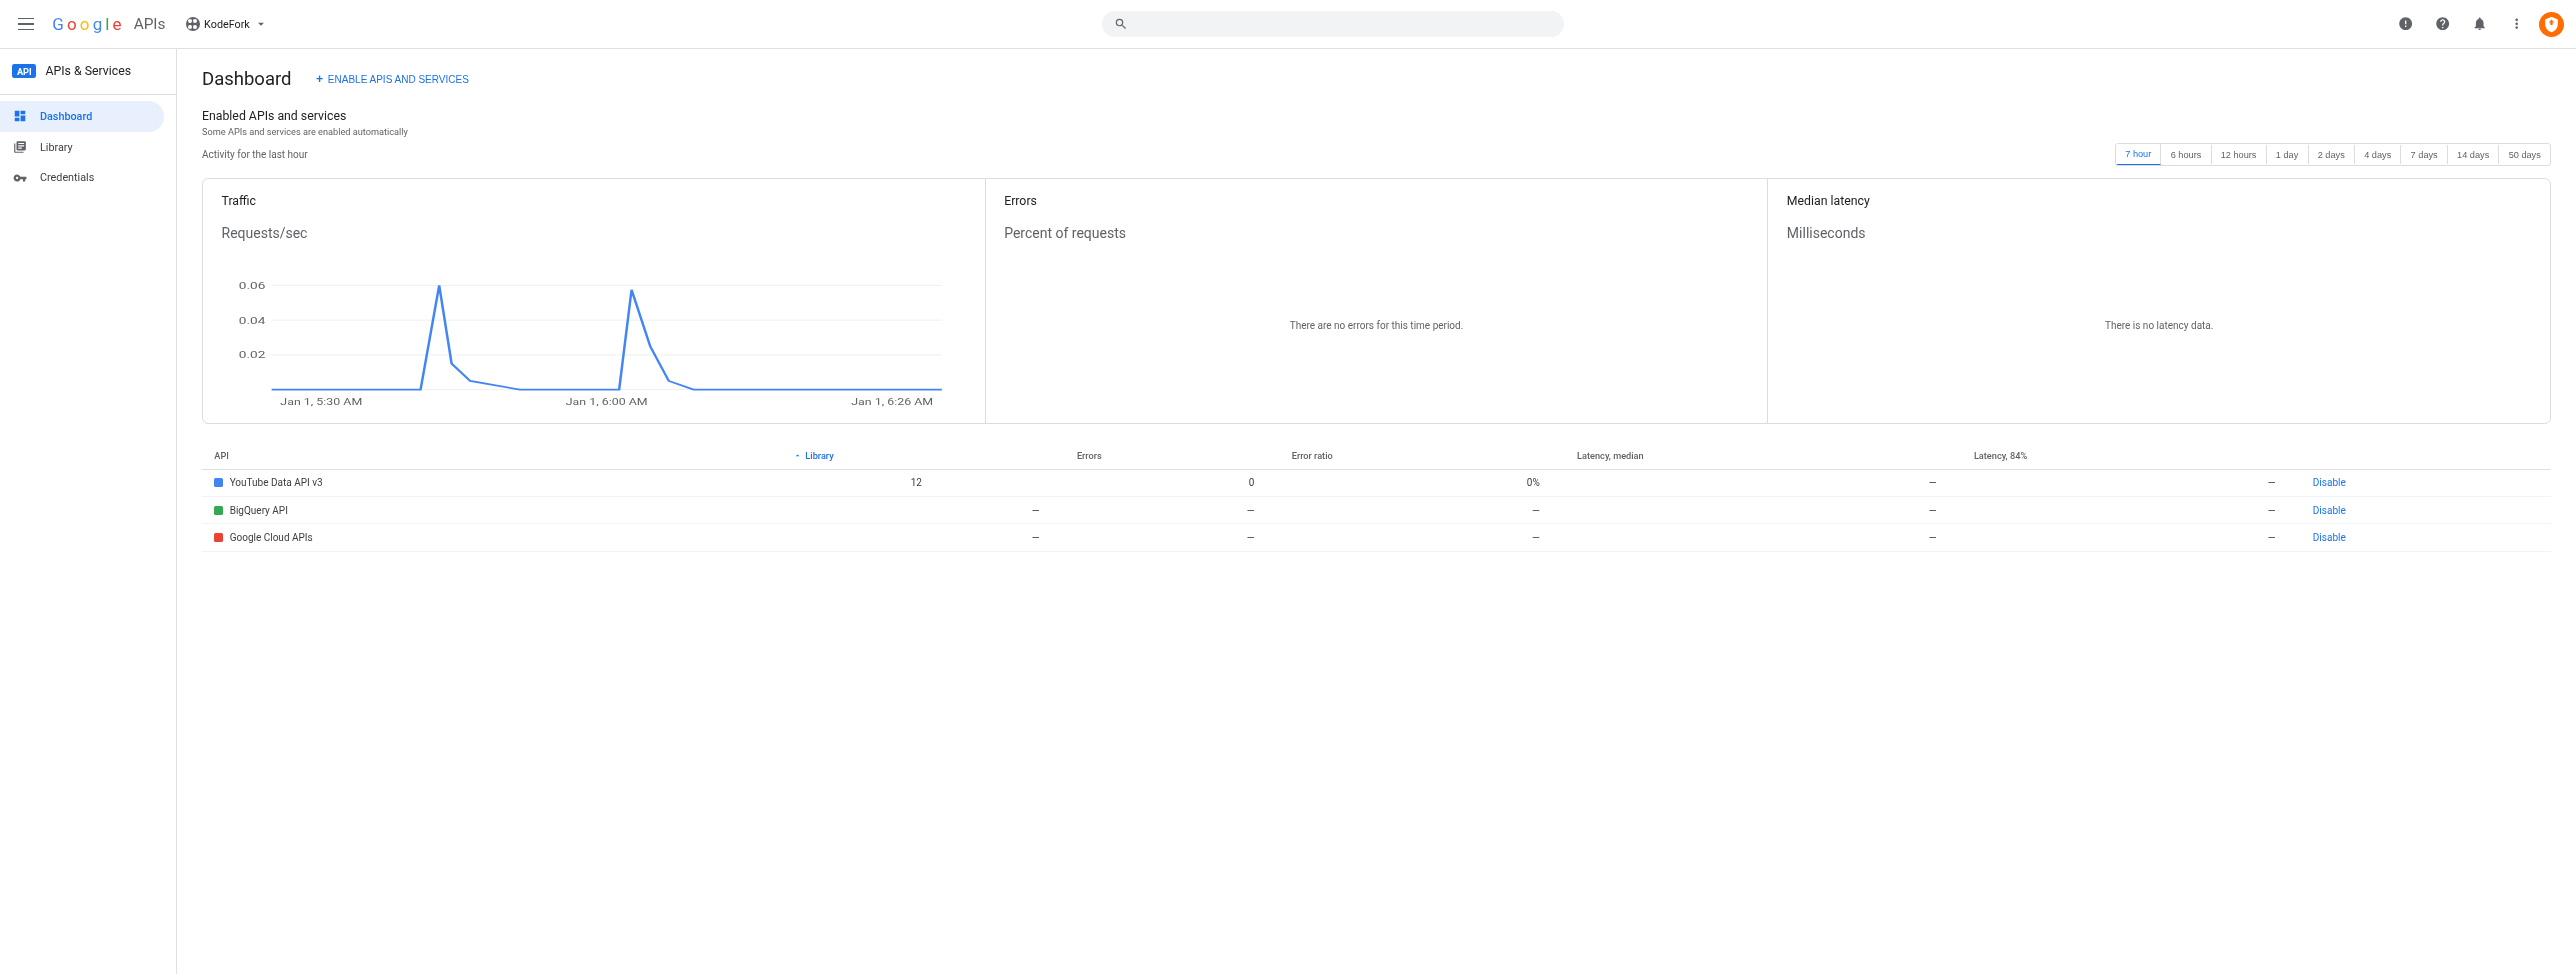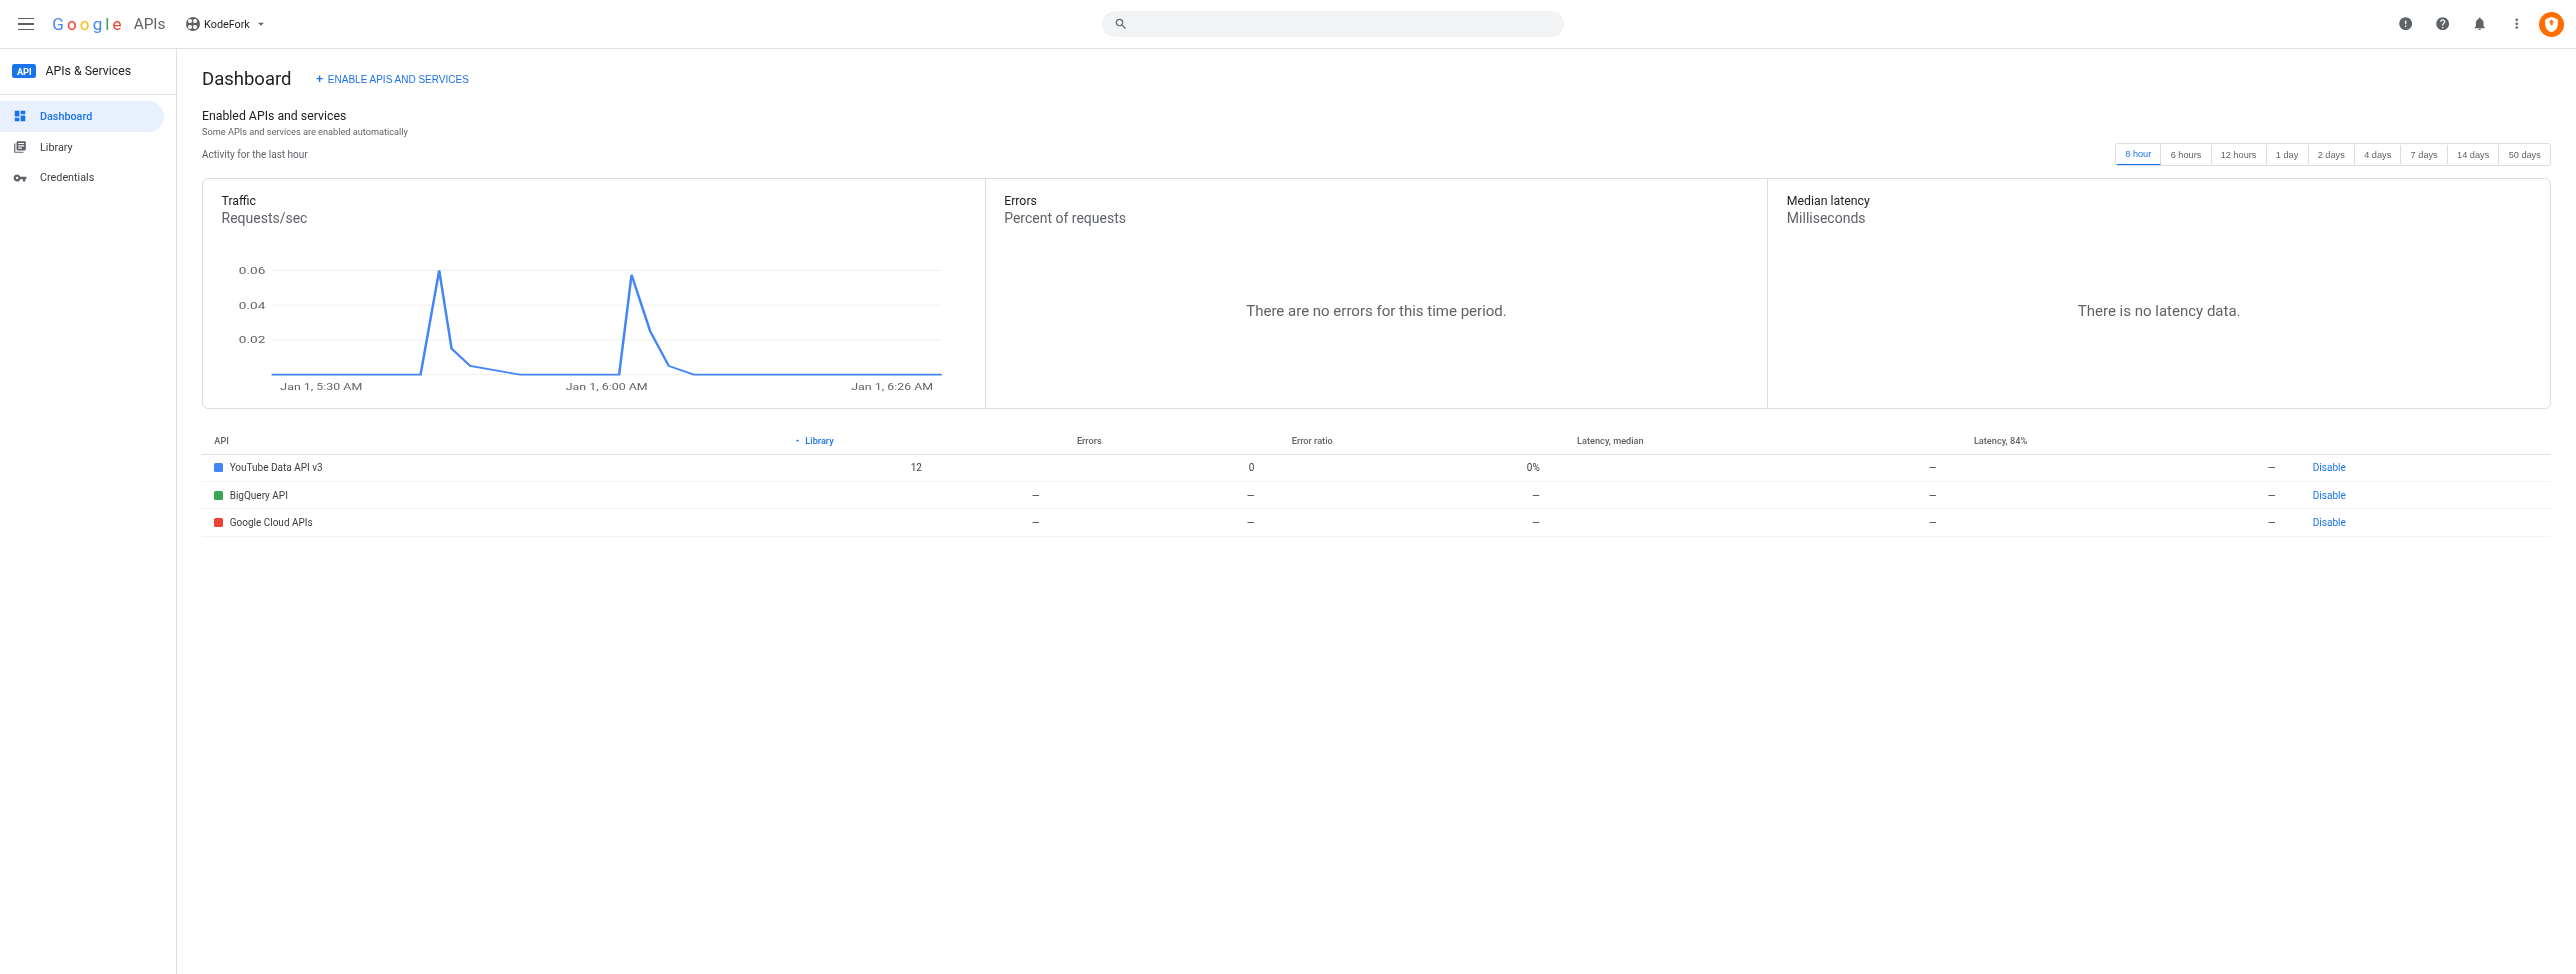--- a/index.html
+++ b/index.html
@@ -63,23 +63,23 @@
     .activity-label { font-size: 10px; color: #5f6368; }
     .time-filters { display: flex; align-items: center; border: 0.8px solid #dadce0; border-radius: 3.1px; overflow: hidden; }
     .time-filter-btn { padding: 4.6px 9.2px; font-size: 9.2px; color: #5f6368; cursor: pointer; border: none; background: #fff; border-right: 0.8px solid #dadce0; white-space: nowrap; }
     .time-filter-btn:last-child { border-right: none; }
     .time-filter-btn.active { color: #1a73e8; border-bottom: 1.5px solid #1a73e8; font-weight: 500; }
 
     
     .charts-row { display: flex; gap: 0; margin-bottom: 18.5px; border: 0.8px solid #dadce0; border-radius: 6.2px; overflow: hidden; }
     .chart-panel { flex: 1; padding: 15.4px 18.5px; border-right: 0.8px solid #dadce0; }
     .chart-panel:last-child { border-right: none; }
-    .chart-panel-title { font-size: 12.3px; font-weight: 400; color: #202124; margin-bottom: 2px; }
+    .chart-panel-title { font-size: 12.3px; font-weight: 400; color: #202124; margin-bottom: 17px; }
     .chart-subtitle { font-size: 14px; color: #5f6368; margin-bottom: 27px; }
-    .chart-empty { display: flex; align-items: center; justify-content: center; height: 115px; color: #5f6368; font-size: 15px; }
+    .chart-empty { display: flex; align-items: center; justify-content: center; height: 115px; color: #5f6368; font-size: 10px; }
     .chart-area { height: 139px; position: relative; }
 
     
     .api-table { width: 100%; border-collapse: collapse; }
     .api-table th { text-align: left; font-size: 9.2px; color: #5f6368; font-weight: 500; padding: 7.7px 12.3px; border-bottom: 0.8px solid #e0e0e0; }
     .api-table td { padding: 7.7px 12.3px; font-size: 10px; color: #3c4043; border-bottom: 0.8px solid #f1f3f4; }
     .sortable { cursor: pointer; display: flex; align-items: center; gap: 3.1px; color: #1a73e8; }
     .sortable svg { width: 9.2px; height: 9.2px; }
     .api-name-cell { display: flex; align-items: center; gap: 6.2px; }
     .api-color-dot { width: 9.2px; height: 9.2px; border-radius: 1.5px; flex-shrink: 0; }
@@ -208,21 +208,21 @@
     </div>
 
     <div>
       <div class="section-title">Enabled APIs and services</div>
       <div class="section-subtitle">Some APIs and services are enabled automatically</div>
     </div>
 
     <div class="activity-header">
       <span class="activity-label">Activity for the last hour</span>
       <div class="time-filters">
-        <button class="time-filter-btn active">8 hour</button>
+        <button class="time-filter-btn active">7 hour</button>
         <button class="time-filter-btn">6 hours</button>
         <button class="time-filter-btn">12 hours</button>
         <button class="time-filter-btn">1 day</button>
         <button class="time-filter-btn">2 days</button>
         <button class="time-filter-btn">4 days</button>
         <button class="time-filter-btn">7 days</button>
         <button class="time-filter-btn">14 days</button>
         <button class="time-filter-btn">50 days</button>
       </div>
     </div>

